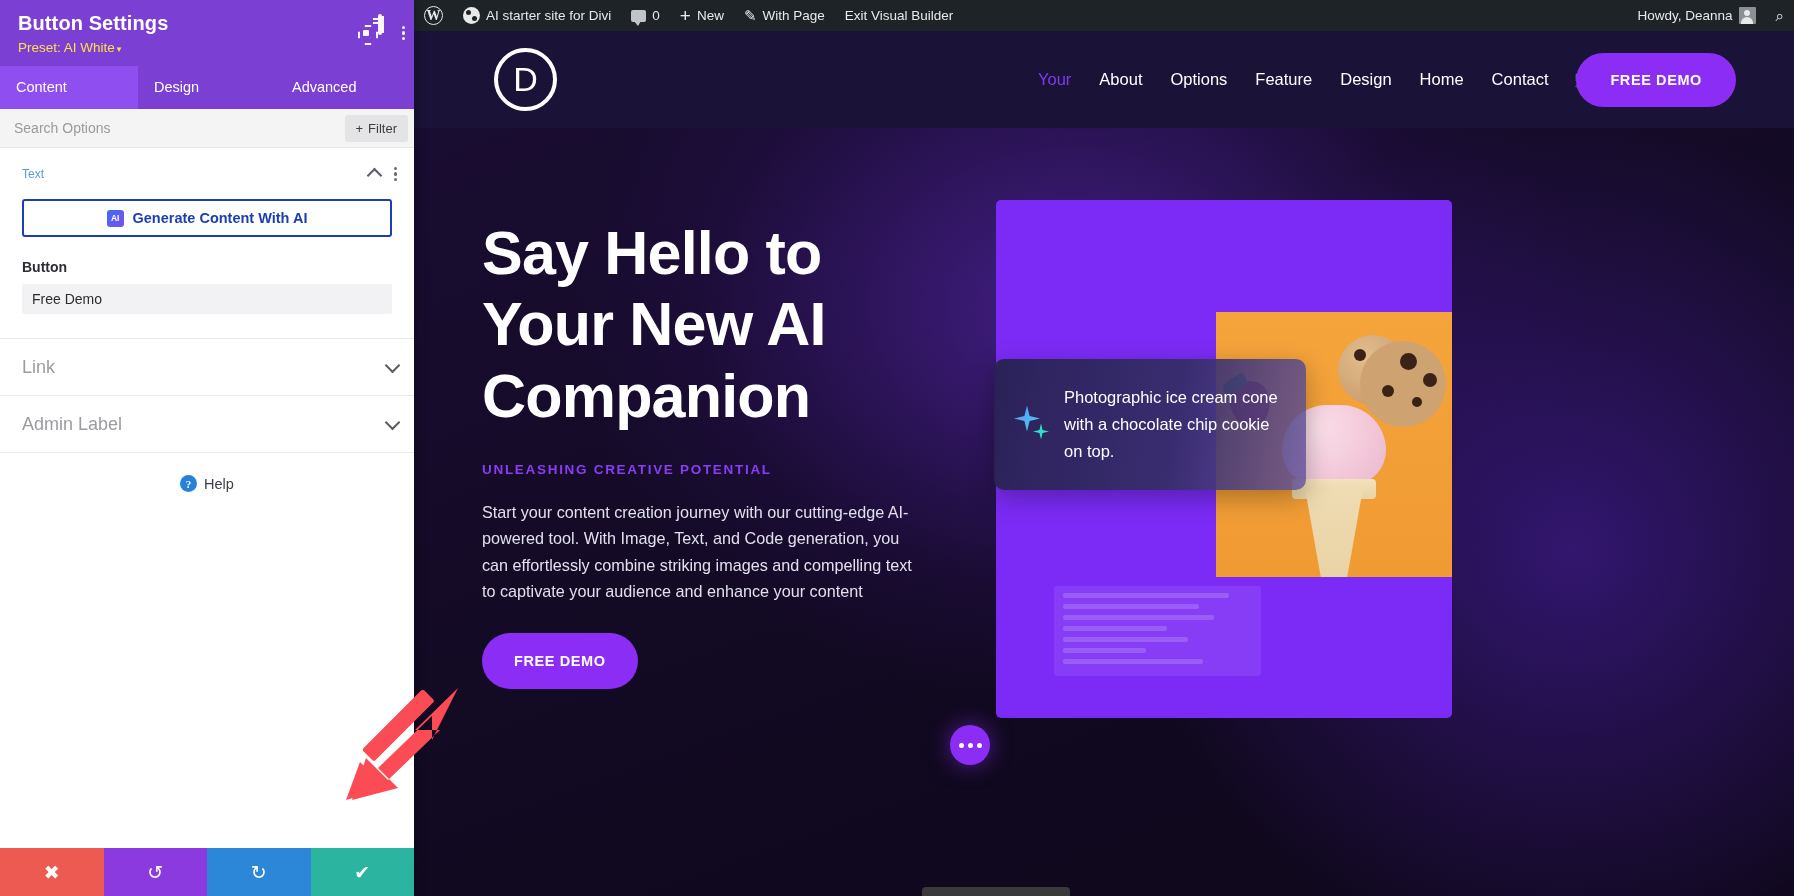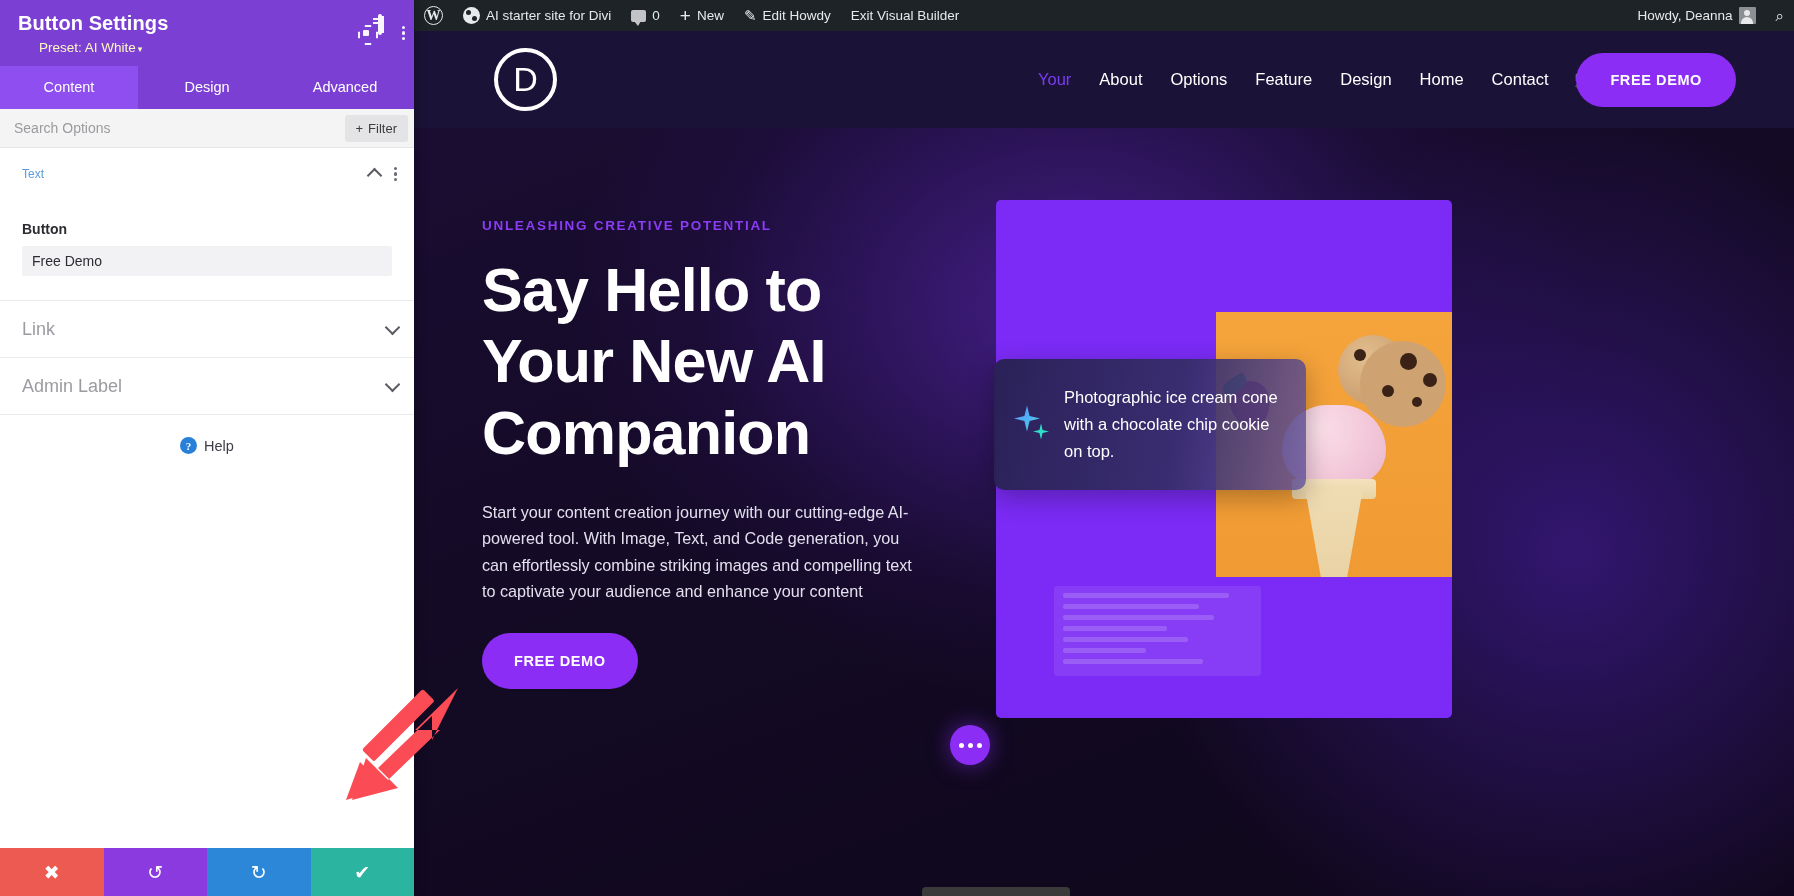--- a/index.html
+++ b/index.html
@@ -277,21 +277,21 @@
     display: flex; flex-direction: column;
     box-shadow: 2px 0 10px rgba(0,0,0,.25);
     z-index: 5;
   }
   #panelHead {
     background: #7b3fd4; color: #fff;
     padding: 12px 16px 11px 18px;
     position: relative;
   }
   #panelTitle { font-size: 20px; font-weight: bold; letter-spacing: .1px; }
-  #panelPreset { font-size: 13.5px; margin-top: 5px; color: #fef9c3; margin-left: 21px; }
+  #panelPreset { font-size: 13.5px; margin-top: 5px; color: #fde047; }
   #panelPreset .caret { font-size: 9px; margin-left: 2px; }
   #panelHeadIcons {
     position: absolute; right: 12px; top: 16px;
     display: flex; align-items: center; gap: 20px;
   }
   .hico { color: #fff; opacity: .95; cursor: pointer; display: block; }
   .hico-frame {
     width: 16px; height: 16px; position: relative;
   }
   .hico-frame::before, .hico-frame::after {
@@ -328,21 +328,21 @@
     border-radius: 50%; background: #fff;
   }
   .hico-kebab i:nth-child(1) { top: 1px; }
   .hico-kebab i:nth-child(2) { top: 6.4px; }
   .hico-kebab i:nth-child(3) { top: 11.8px; }
 
   #panelTabs {
     display: flex; background: #7b3fd4;
   }
   .ptab {
-    flex: 1; text-align: center; padding: 13px 0 14px;
+    flex: 1; padding: 13px 16px 14px;
     color: #fff; font-size: 14.5px; cursor: pointer;
   }
   .ptab.active { background: #8e4ef0; font-weight: normal; }
 
   #searchRow {
     display: flex; align-items: center;
     background: #f4f4f5; border-bottom: 1px solid #e6e6e8;
     height: 39px; padding: 0 6px 0 14px;
   }
   #searchInput {
@@ -463,21 +463,21 @@
           <span class="wp-comment-bubble"></span>
         </span>
         <span>0</span>
       </div>
       <div class="wp-item">
         <span class="wp-ico wp-plus">+</span>
         <span>New</span>
       </div>
       <div class="wp-item">
         <span class="wp-ico wp-pencil">✎</span>
-        <span>Edit Howdy</span>
+        <span>With Page</span>
       </div>
       <div class="wp-item">
         <span>Exit Visual Builder</span>
       </div>
       <div class="spacer"></div>
       <div class="wp-item">
         <span>Howdy, Deanna</span>
         <span class="wp-avatar"></span>
       </div>
       <div class="wp-item">
@@ -502,22 +502,22 @@
           <span>0 items</span>
         </div>
         <span class="nav-search-ico">⌕</span>
       </nav>
       <button id="headerCta">FREE DEMO</button>
     </div>
 
     <div id="hero">
 
       <div id="heroLeft">
+        <div id="heroTitle">Say Hello to Your New AI Companion</div>
         <div id="eyebrow">UNLEASHING CREATIVE POTENTIAL</div>
-        <div id="heroTitle">Say Hello to Your New AI Companion</div>
         <div id="heroBody">Start your content creation journey with our cutting-edge AI-powered tool. With Image, Text, and Code generation, you can effortlessly combine striking images and compelling text to captivate your audience and enhance your content</div>
         <button id="heroCta">FREE DEMO</button>
       </div>
 
       <div id="heroCard">
         <div id="codeBlock">
           <div class="ln" style="width:88%"></div>
           <div class="ln" style="width:72%"></div>
           <div class="ln" style="width:80%"></div>
           <div class="ln" style="width:55%"></div>
@@ -603,20 +603,24 @@
           <span class="chev up"></span>
           <span class="kebab-dark">
               <i></i>
               <i></i>
               <i></i>
             </span>
         </span>
       </div>
 
       <div class="acc-content">
+        <button id="aiBtn">
+          <span id="aiBadge">AI</span>
+          <span>Generate Content With AI</span>
+        </button>
 
         <div class="field-label">Button</div>
         <input class="text-field" type="text" value="Free Demo" style="">
       </div>
 
       <div class="divider"></div>
 
       <div class="accordion-head">
         <span class="acc-title">Link</span>
         <span class="acc-right">

